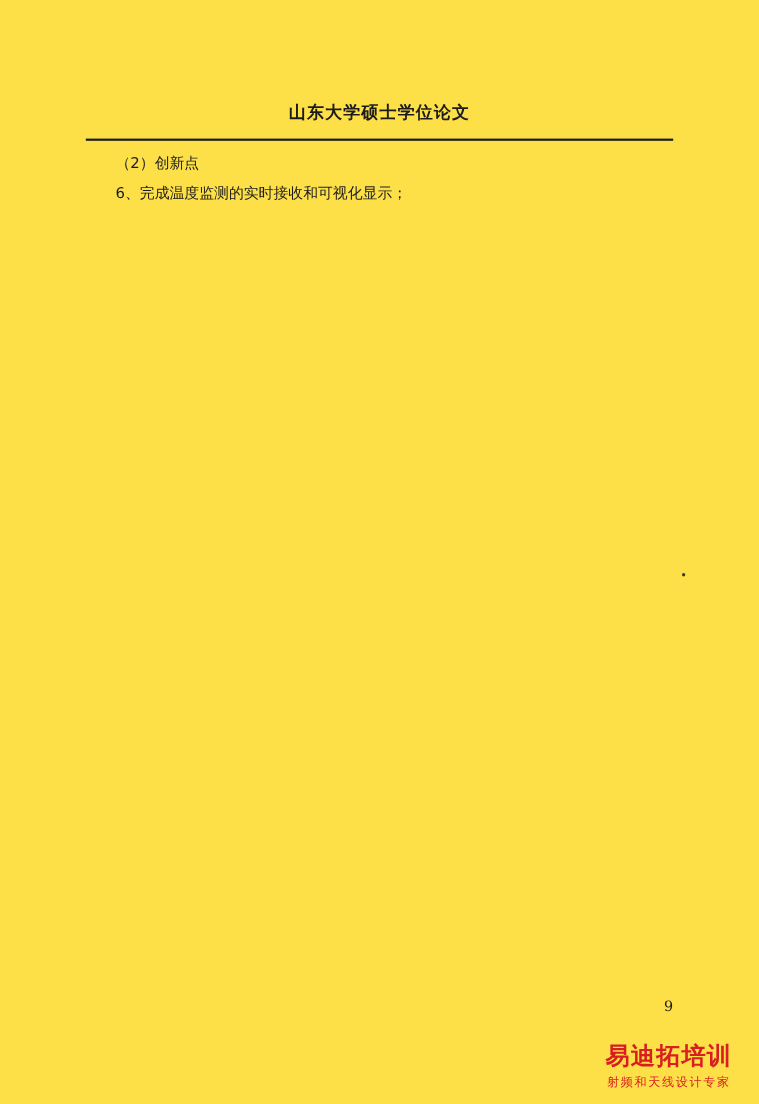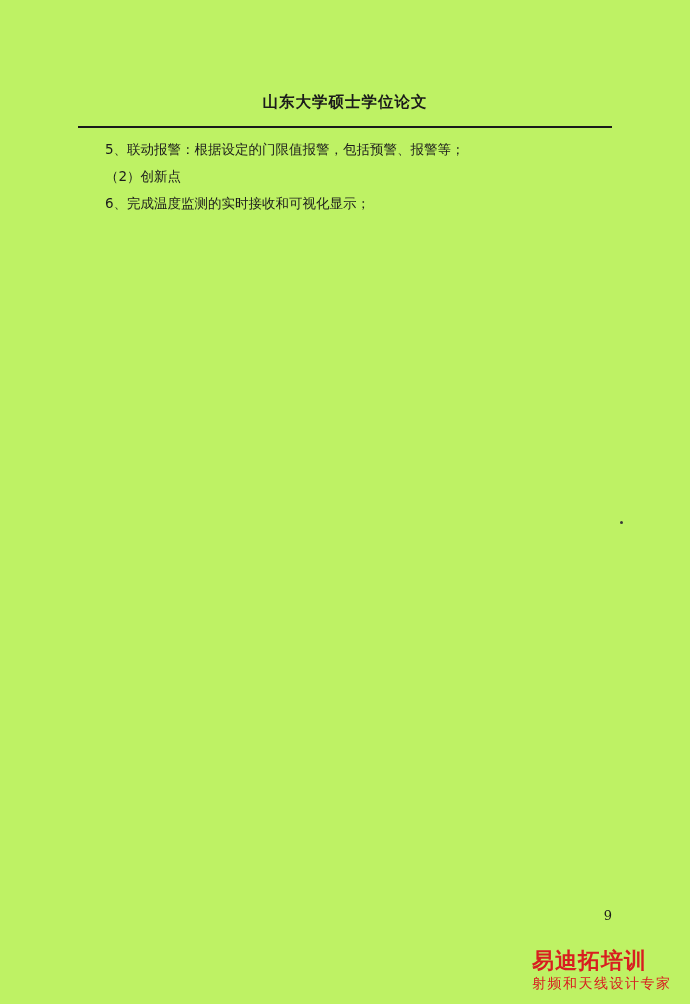--- a/index.html
+++ b/index.html
@@ -13,21 +13,21 @@
     position: relative;
     font-family: "DejaVu Sans", "Liberation Sans", sans-serif;
     color: #1a1a1a;
     overflow: hidden;
   }
   .page {
     position: absolute;
     left: 0; top: 0;
     width: 690px;
     height: 1004px;
-    background: #bef264;
+    background: #fde047;
   }
   .header-title {
     position: absolute;
     left: 78px;
     top: 92px;
     width: 534px;
     text-align: center;
     font-family: "DejaVu Serif", "Liberation Serif", serif;
     font-weight: bold;
     font-size: 15.5px;
@@ -74,52 +74,51 @@
     width: 3px;
     height: 3px;
     background: #3a3a3a;
     border-radius: 50%;
   }
   .watermark {
     position: absolute;
     left: 532px;
     top: 948px;
     width: 152px;
-    text-align: left;
+    text-align: center;
   }
   .wm-main {
     font-family: "DejaVu Sans", "Liberation Sans", sans-serif;
     font-weight: bold;
     font-size: 22px;
     color: #d81e20;
     letter-spacing: 1px;
     line-height: 26px;
     white-space: nowrap;
   }
   .wm-sub {
-    font-family: Liberation Serif, serif;
-    font-size: 14px;
+    font-family: Liberation Sans, sans-serif;
+    font-size: 11px;
     color: #d81e20;
     letter-spacing: 1.5px;
     line-height: 16px;
     margin-top: 2px;
     white-space: nowrap;
   }
 </style>
 </head>
 <body>
 
 <div class="page">
 
   <div class="header-title">山东大学硕士学位论文</div>
 
   <div class="header-rule"></div>
 
   <div class="body-text">
-    <p class="para">5、联动报警：根据设定的门限值报警，包括预警、报警等；</p>
     <p class="para">（2）创新点</p>
     <p class="para">6、完成温度监测的实时接收和可视化显示；</p>
   </div>
 
   <div class="dot-mark"></div>
 
   <div class="page-number">9</div>
 
   <div class="watermark">
     <div class="wm-main">易迪拓培训</div>

